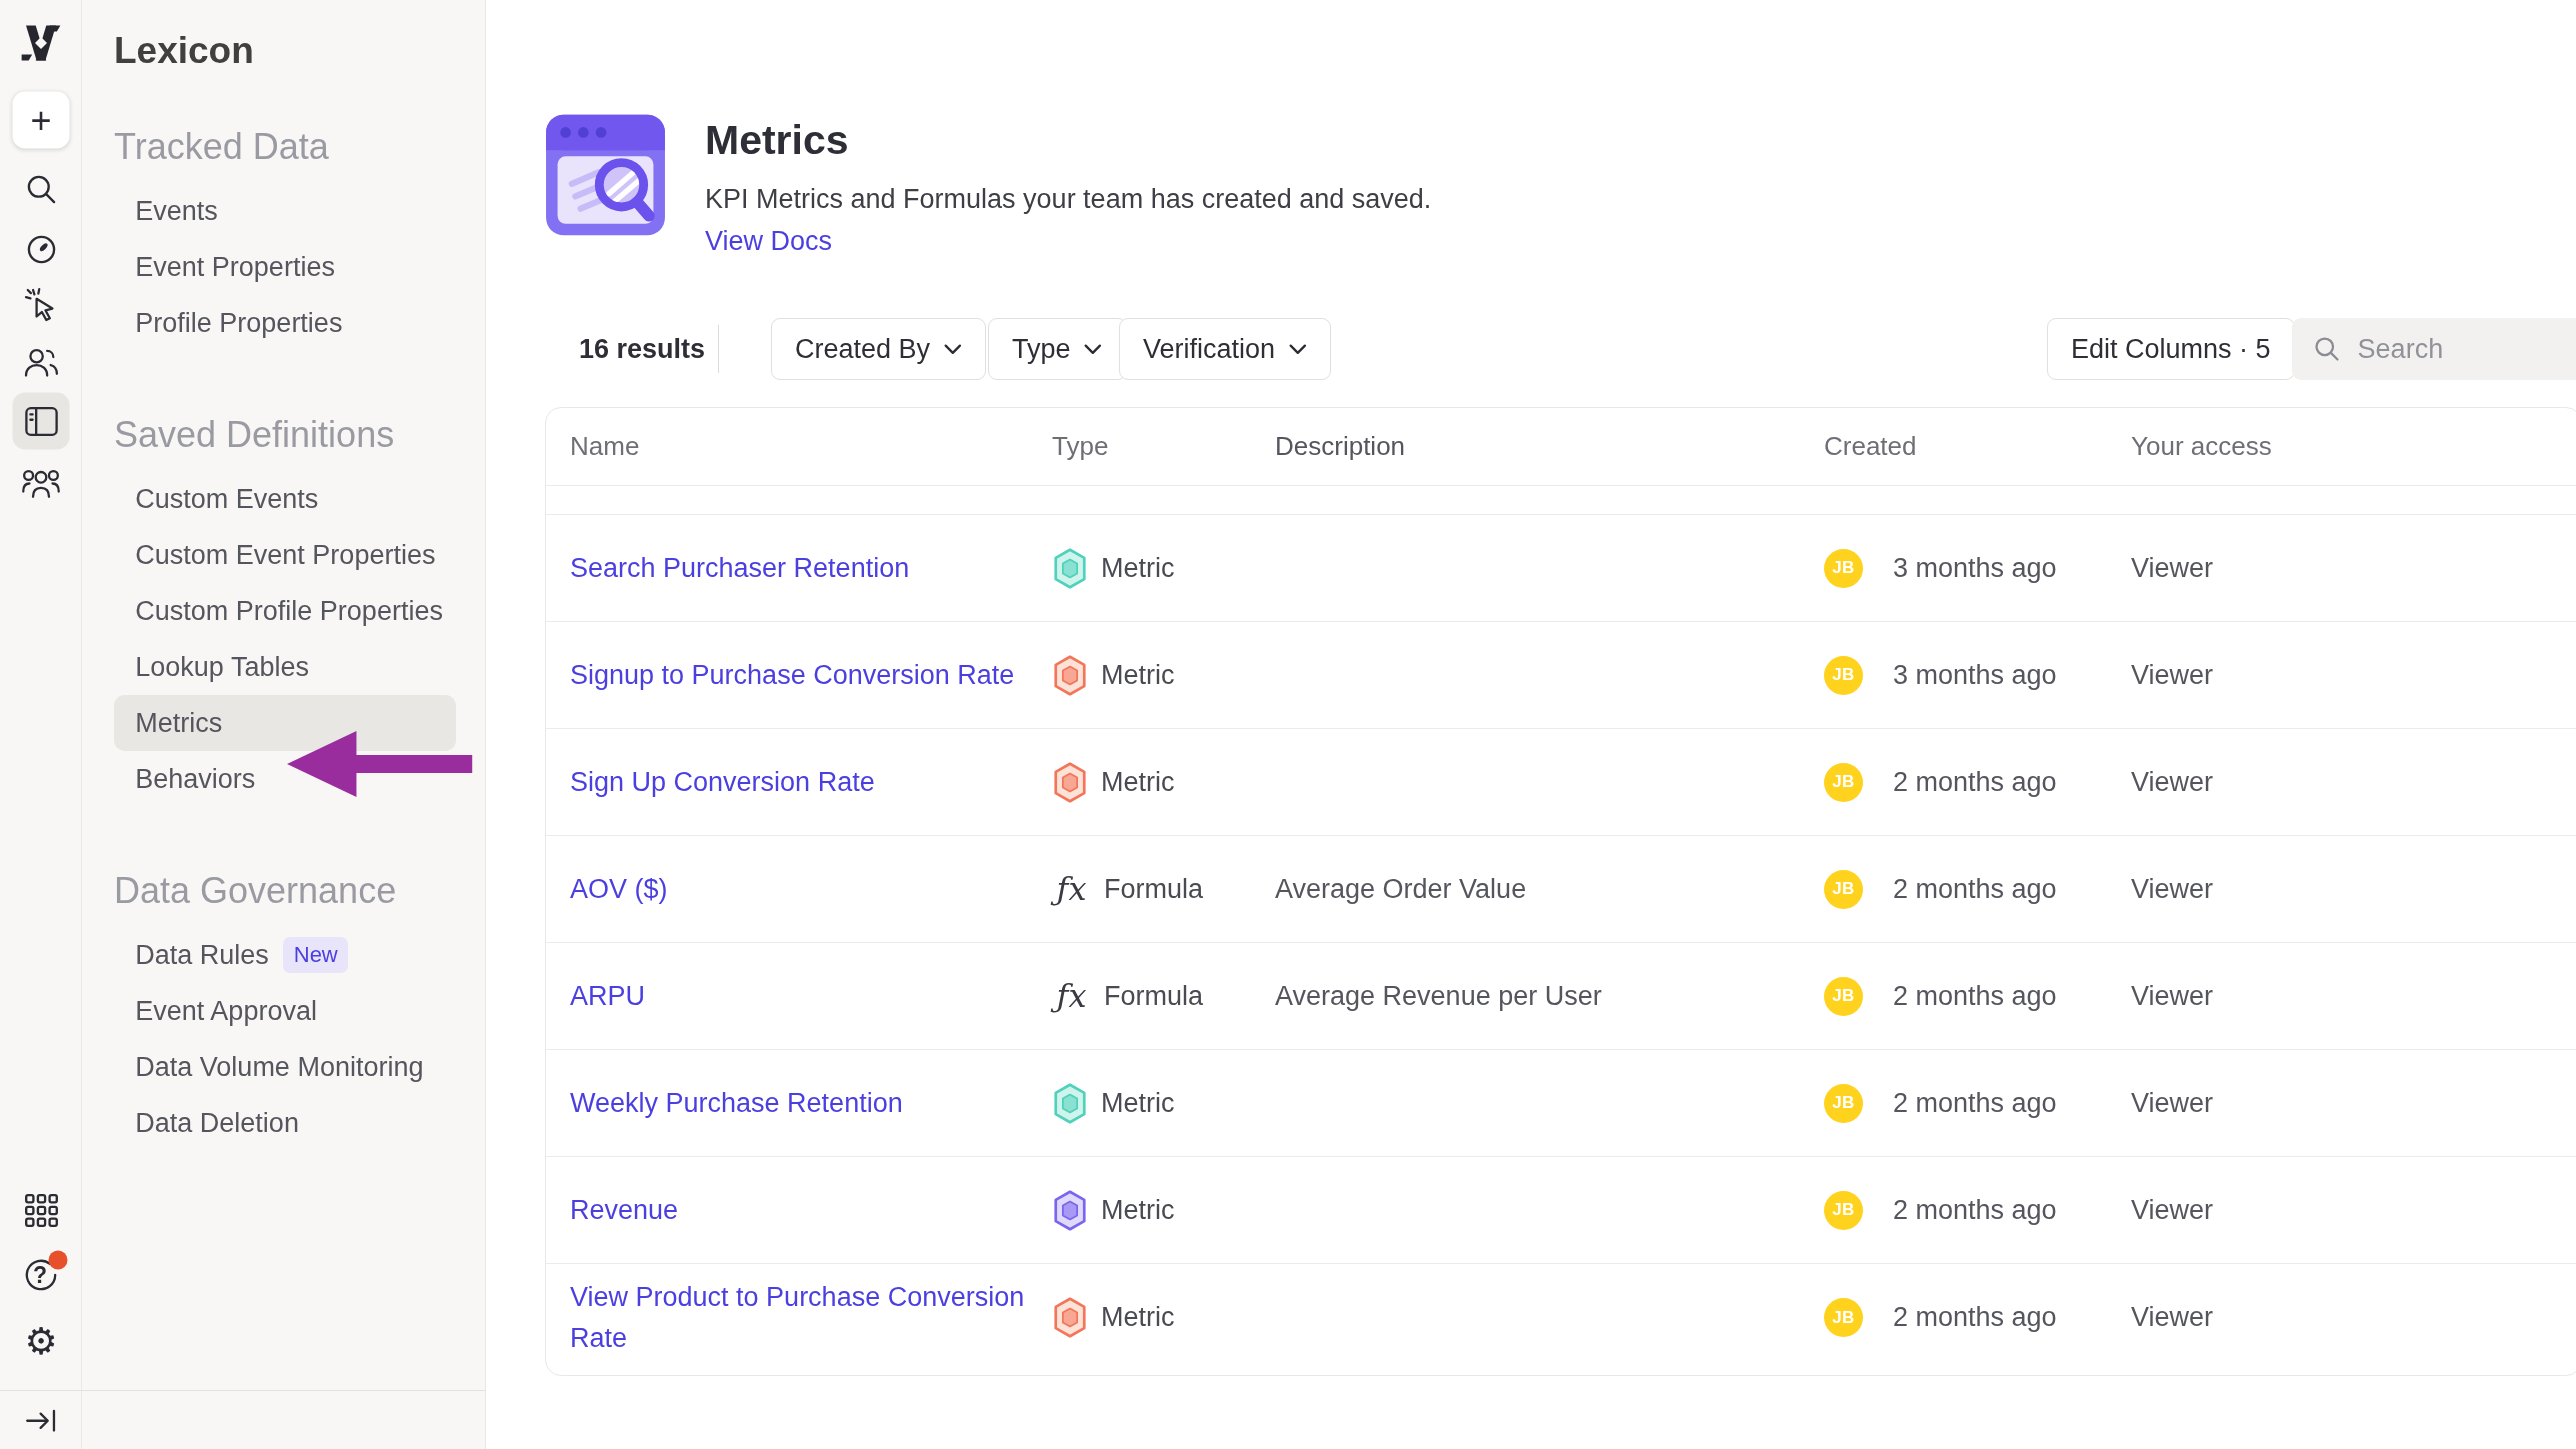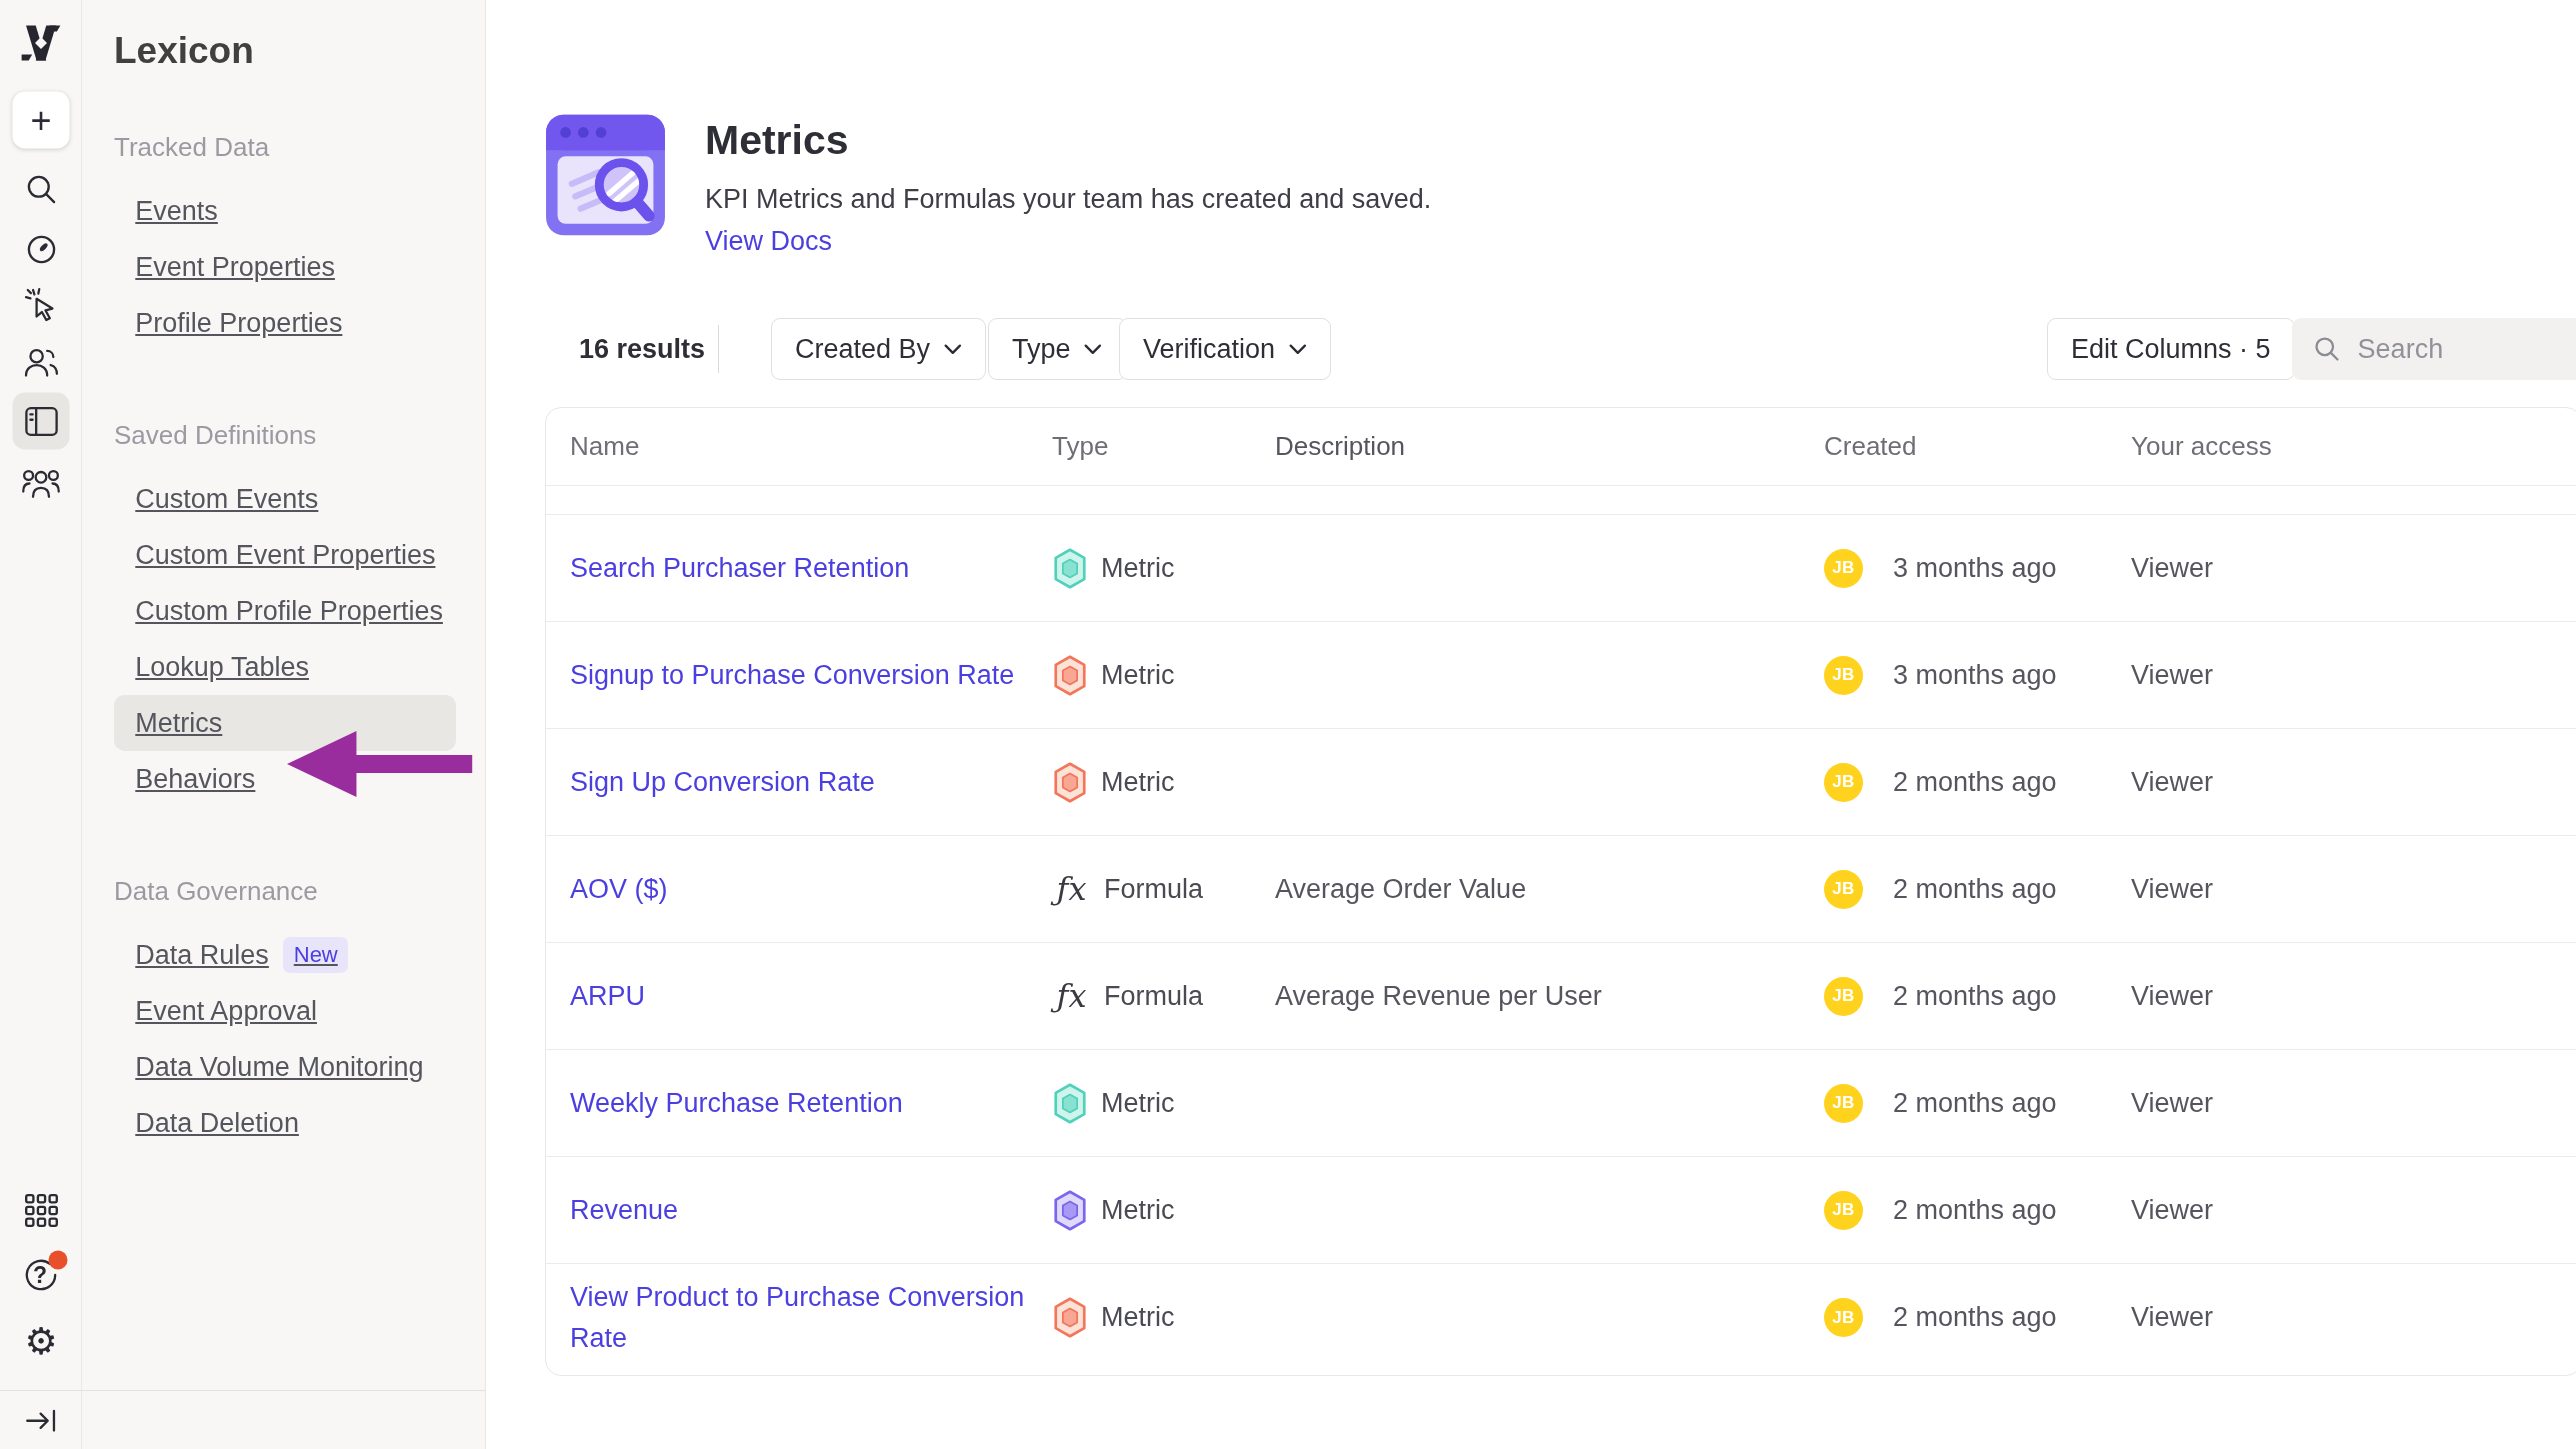--- a/index.html
+++ b/index.html
@@ -21,25 +21,25 @@
              border-radius:50%; background:#e8502b; }
   .gear-glyph { font-size:37px; color:#2b2b33; line-height:1; }
   .q-glyph { position:absolute; font-size:23px; font-weight:700; color:#2b2b33; }
 
   
   .sidebar { position:absolute; left:82px; top:0; width:404px; height:1450px;
              background:#f8f7f5; border-right:0.9px solid #eae8e5; padding:30px 0 0 32px; z-index:4; }
   .side-title { font-size:37px; font-weight:700; color:#404040; margin-bottom:57px; }
   .section { margin-top:66px; }
   .section:first-of-type { margin-top:0; }
-  .section-label { font-size:26px; font-weight:500; color:#9a9aa2; line-height:36px; }
+  .section-label { font-size:36px; font-weight:500; color:#9a9aa2; line-height:36px; }
   .items { margin-top:18px; }
   .item { width:342px; height:56px; line-height:56px; padding-left:21.3px;
           font-size:27px; color:#55555d; border-radius:10.7px; cursor:pointer;
-          white-space:nowrap; display:flex; align-items:center;text-decoration:underline; }
+          white-space:nowrap; display:flex; align-items:center; }
   .item.selected { background:#e9e7e4; }
   .badge { display:inline-block; margin-left:14.2px; padding:0 10.7px; height:36px; line-height:36px;
            font-size:22px; color:#4b3fe0; background:#e8e5fb; border-radius:7.1px; }
 
   .bottom-divider { position:absolute; left:0; top:1390px; width:486px; height:0.9px;
                     background:#e3e1de; z-index:6; }
 
   
   .anno-arrow { position:absolute; left:287px; top:731px; z-index:20; }
 

